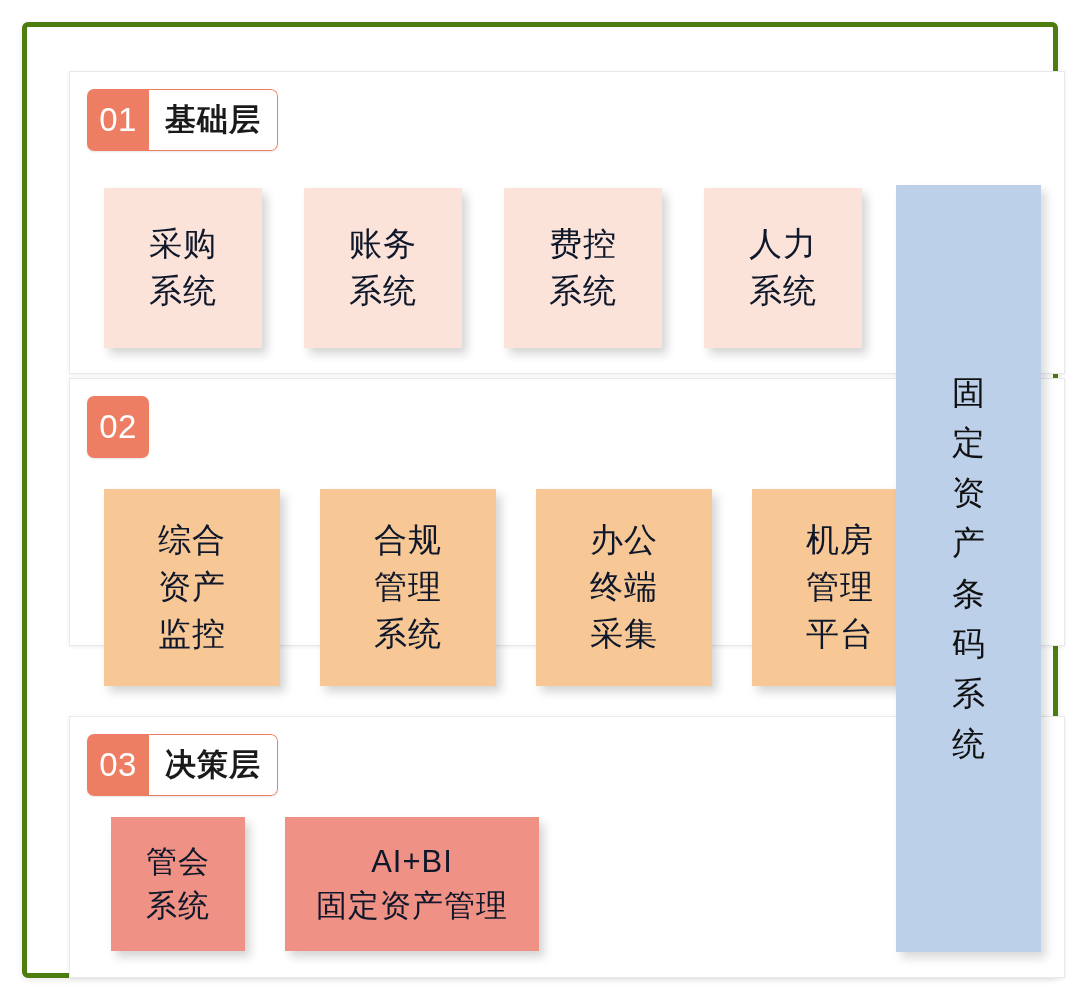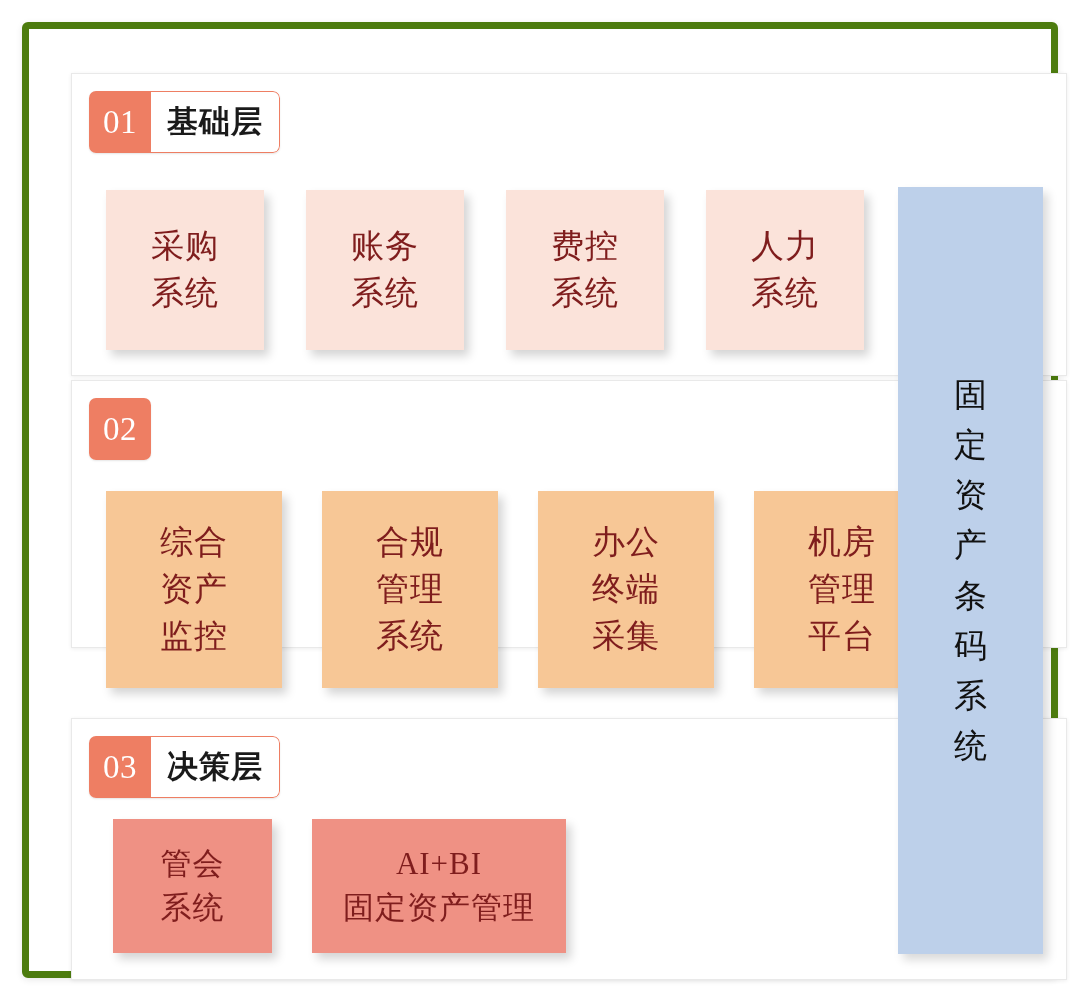--- a/index.html
+++ b/index.html
@@ -23,25 +23,24 @@
     background: #ffffff;
   }
 
   .outer-card {
     position: absolute;
     left: 22px;
     top: 22px;
     width: 1036px;
     height: 956px;
     background: #ffffff;
-    border: 7px solid #4d7c0f;
+    border: 5px solid #4d7c0f;
     border-radius: 6px;
     box-sizing: border-box;
     box-shadow: 0 2px 7px rgba(0,0,0,0.09);
-    font-family: Liberation Serif, serif;
   }
 
   
   .layer-panel {
     position: absolute;
     background: #ffffff;
     border: 1px solid #e9e9e9;
     box-sizing: border-box;
     box-shadow: 0 1px 4px rgba(0,0,0,0.07);
   }
@@ -93,21 +92,21 @@
   .node-row {
     position: absolute;
     display: flex;
     align-items: flex-start;
   }
   .node-box {
     box-sizing: border-box;
     display: flex;
     flex-direction: column;
     justify-content: center;
-    color: #7f1d1d;
+    color: #0f172a;
     box-shadow: 5px 6px 9px rgba(0,0,0,0.17);
     text-align: center;
   }
   .node-box .node-line {
     line-height: 1.42;
     white-space: nowrap;
     letter-spacing: 1px;
   }
 
   
@@ -128,21 +127,21 @@
   }
   #node-row-2 .node-line { font-size: 33px; }
 
   
   #node-row-3 { left: 84px; top: 790px; gap: 40px; }
   #node-row-3 .node-box {
     height: 134px;
     background: #ef9184;
   }
   #node-row-3 .node-line { font-size: 31px; }
-  #node-row-3 .node-box.w-narrow { width: 159px; }
+  #node-row-3 .node-box.w-narrow { width: 134px; }
   #node-row-3 .node-box.w-wide   { width: 254px; }
 
   
   .side-bar {
     position: absolute;
     left: 869px;
     top: 158px;
     width: 145px;
     height: 767px;
     background: #bdd0ea;

